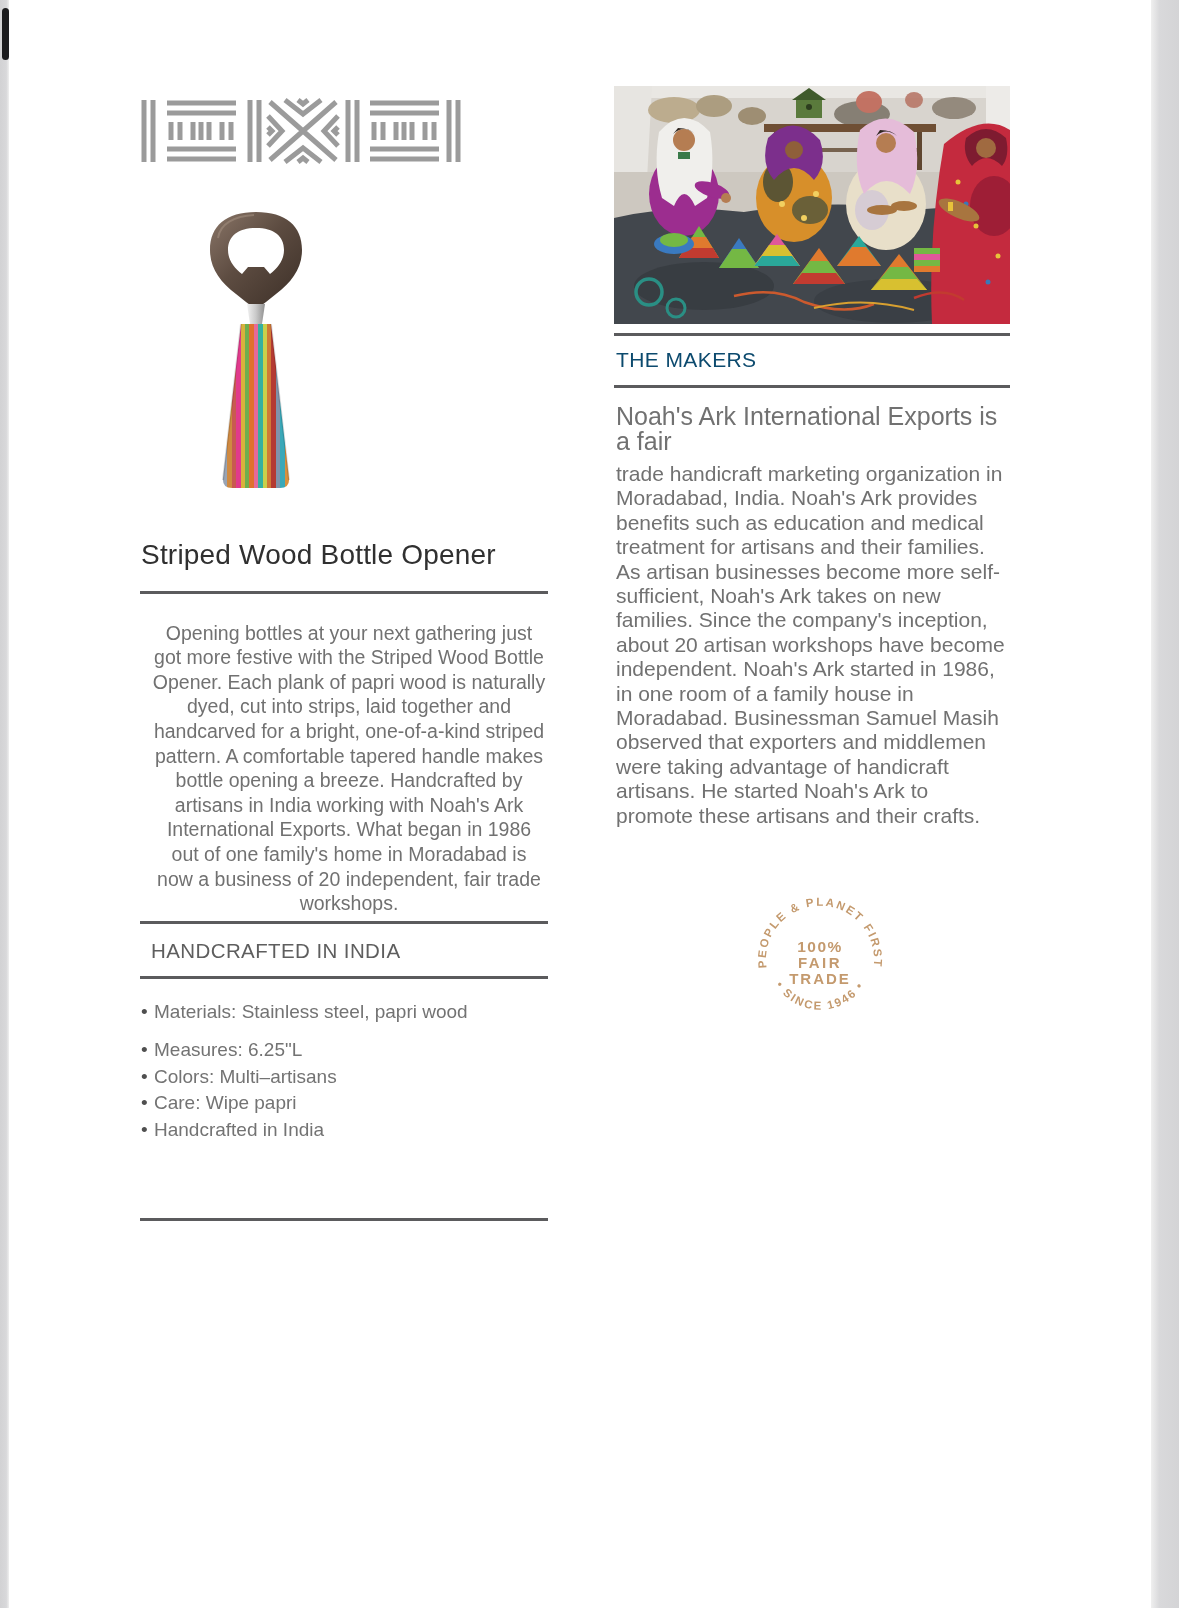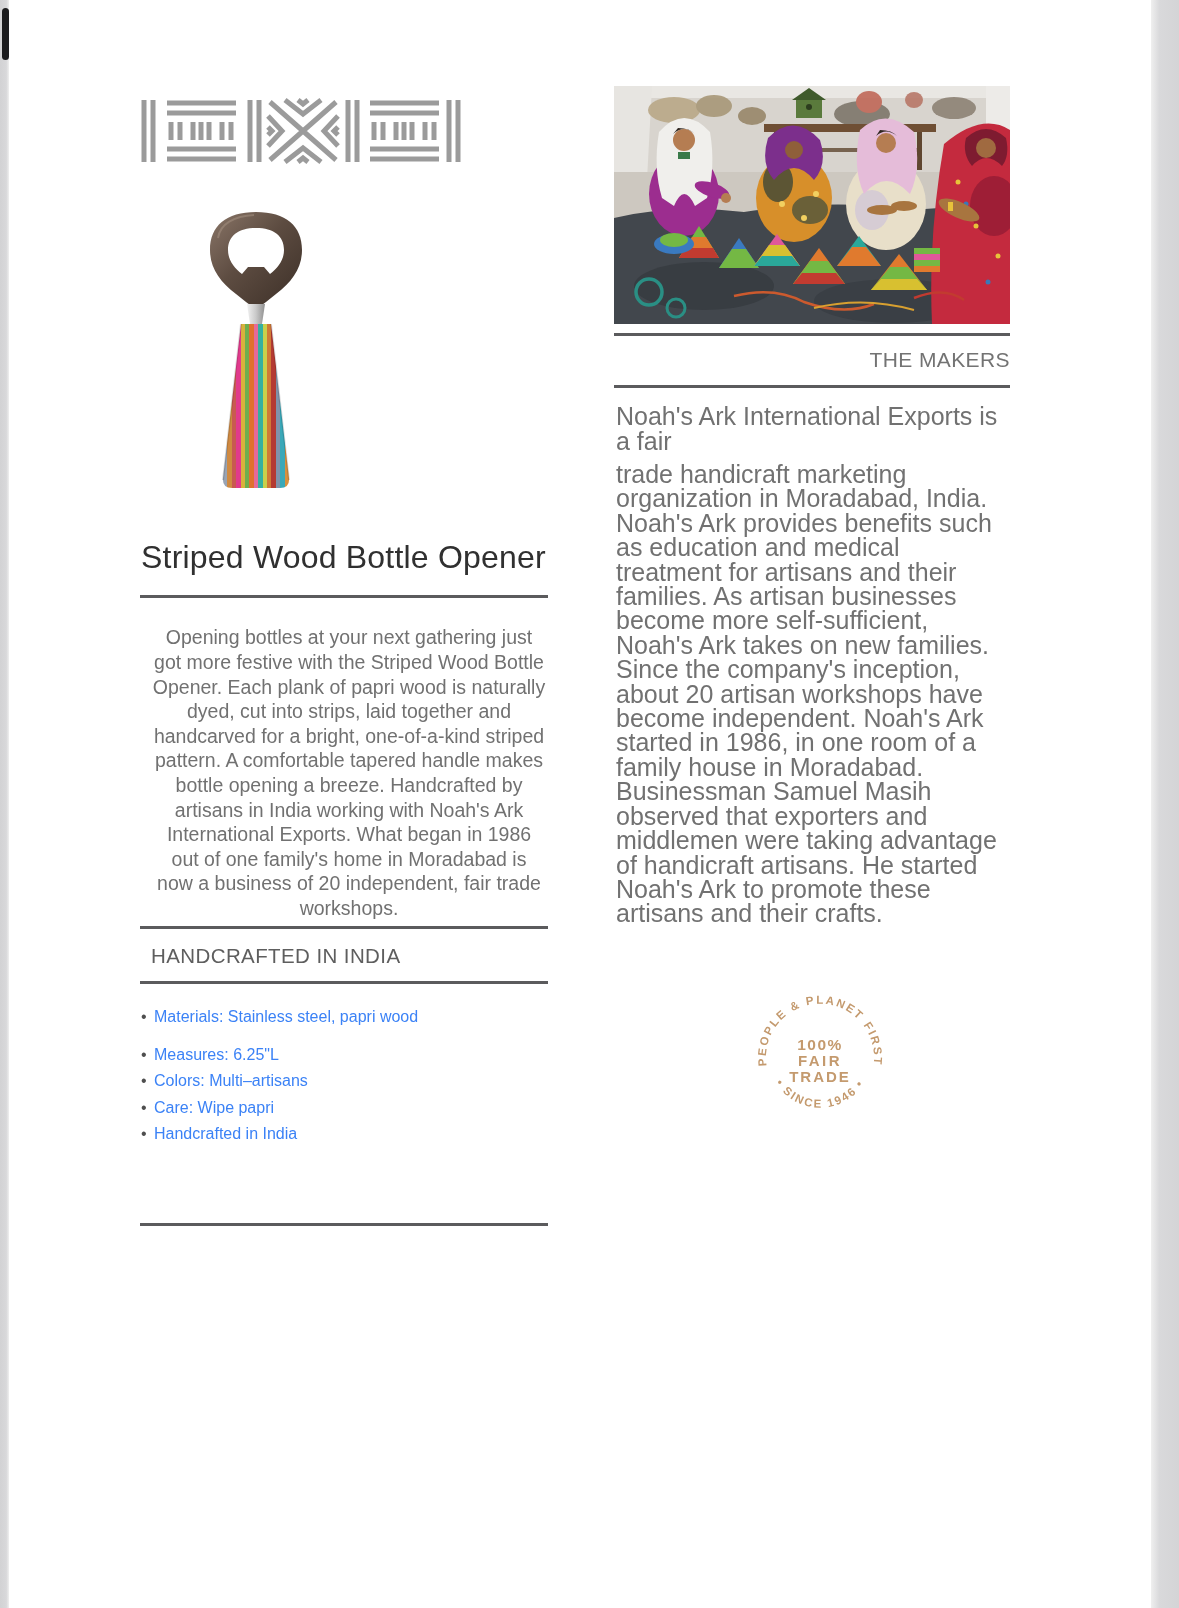--- a/index.html
+++ b/index.html
@@ -13,42 +13,42 @@
   .edge-right{position:absolute;right:0;top:0;width:28px;height:1608px;
     background:linear-gradient(90deg,#efefef 0%,#d9d9db 30%,#d4d4d6 100%);}
   .scroll-thumb{position:absolute;left:2px;top:8px;width:7px;height:52px;
     background:#1c1c1e;border-radius:4px;}
   .col-left{position:absolute;left:140px;top:96px;width:408px;}
   .col-right{position:absolute;left:614px;top:86px;width:396px;}
   .rule{border:none;border-top:3px solid #5b5b5d;margin:0;width:100%;}
   .wordmark{font-size:45px;font-weight:300;color:#3c3c3c;letter-spacing:0.5px;
     margin:16px 0 0 0;line-height:1.15;white-space:nowrap;}
   .opener-fig{margin:38px 0 0 56px;}
-  .product-title{font-size:32px;font-weight:400;color:#303030;margin:40px 0 0 1px;
+  .product-title{font-size:28px;font-weight:400;color:#303030;margin:40px 0 0 1px;
     line-height:1.2;letter-spacing:0.2px;}
   .rule-title{margin-top:19px;}
   .desc{font-size:19.5px;line-height:24.6px;color:#717171;margin:27px 0 0 11px;
     width:396px;text-align:center;}
   .rule-desc{margin-top:5px;}
   .sec-head{font-size:20.5px;font-weight:400;color:#5e5e5e;letter-spacing:0.4px;
     margin:15px 0 0 11px;line-height:1.2;}
   .rule-sec{margin-top:13px;}
-  .details{list-style:none;margin:21px 0 0 1px;padding:0;font-size:16px;
-    color:#3b82f6;line-height:24.6px;}
+  .details{list-style:none;margin:21px 0 0 1px;padding:0;font-size:19px;
+    color:#737373;line-height:24.6px;}
   .details li{padding-left:13px;position:relative;margin-bottom:2px;}
   .details li:first-child{margin-bottom:13px;}
   .details li::before{content:"\2022";position:absolute;left:0;top:0;color:#4f4f4f;}
   .rule-bottom{margin-top:76px;}
   .makers-photo{display:block;width:396px;height:238px;}
   .rule-photo{margin-top:9px;}
-  .makers-head{font-size:21px;font-weight:400;color:#737373;letter-spacing:0.4px;
-    margin:11px 0 12px 2px;line-height:1.2;text-align:right;}
+  .makers-head{font-size:21px;font-weight:400;color:#0c4a6e;letter-spacing:0.4px;
+    margin:11px 0 12px 2px;line-height:1.2;}
   .rule-makers{margin-top:13px;}
   .makers-intro{font-size:25px;line-height:24.4px;color:#717171;margin:16px 0 0 2px;}
-  .makers-body{font-size:25px;line-height:24.4px;color:#717171;margin:9px 0 0 2px;}
+  .makers-body{font-size:21px;line-height:24.4px;color:#717171;margin:9px 0 0 2px;}
   .badge{margin:60px 0 0 136px;display:block;}
 </style>
 </head>
 <body>
 
 <div class="edge-left"></div>
 <div class="edge-right"></div>
 <div class="scroll-thumb"></div>
 
 <div class="col-left">

